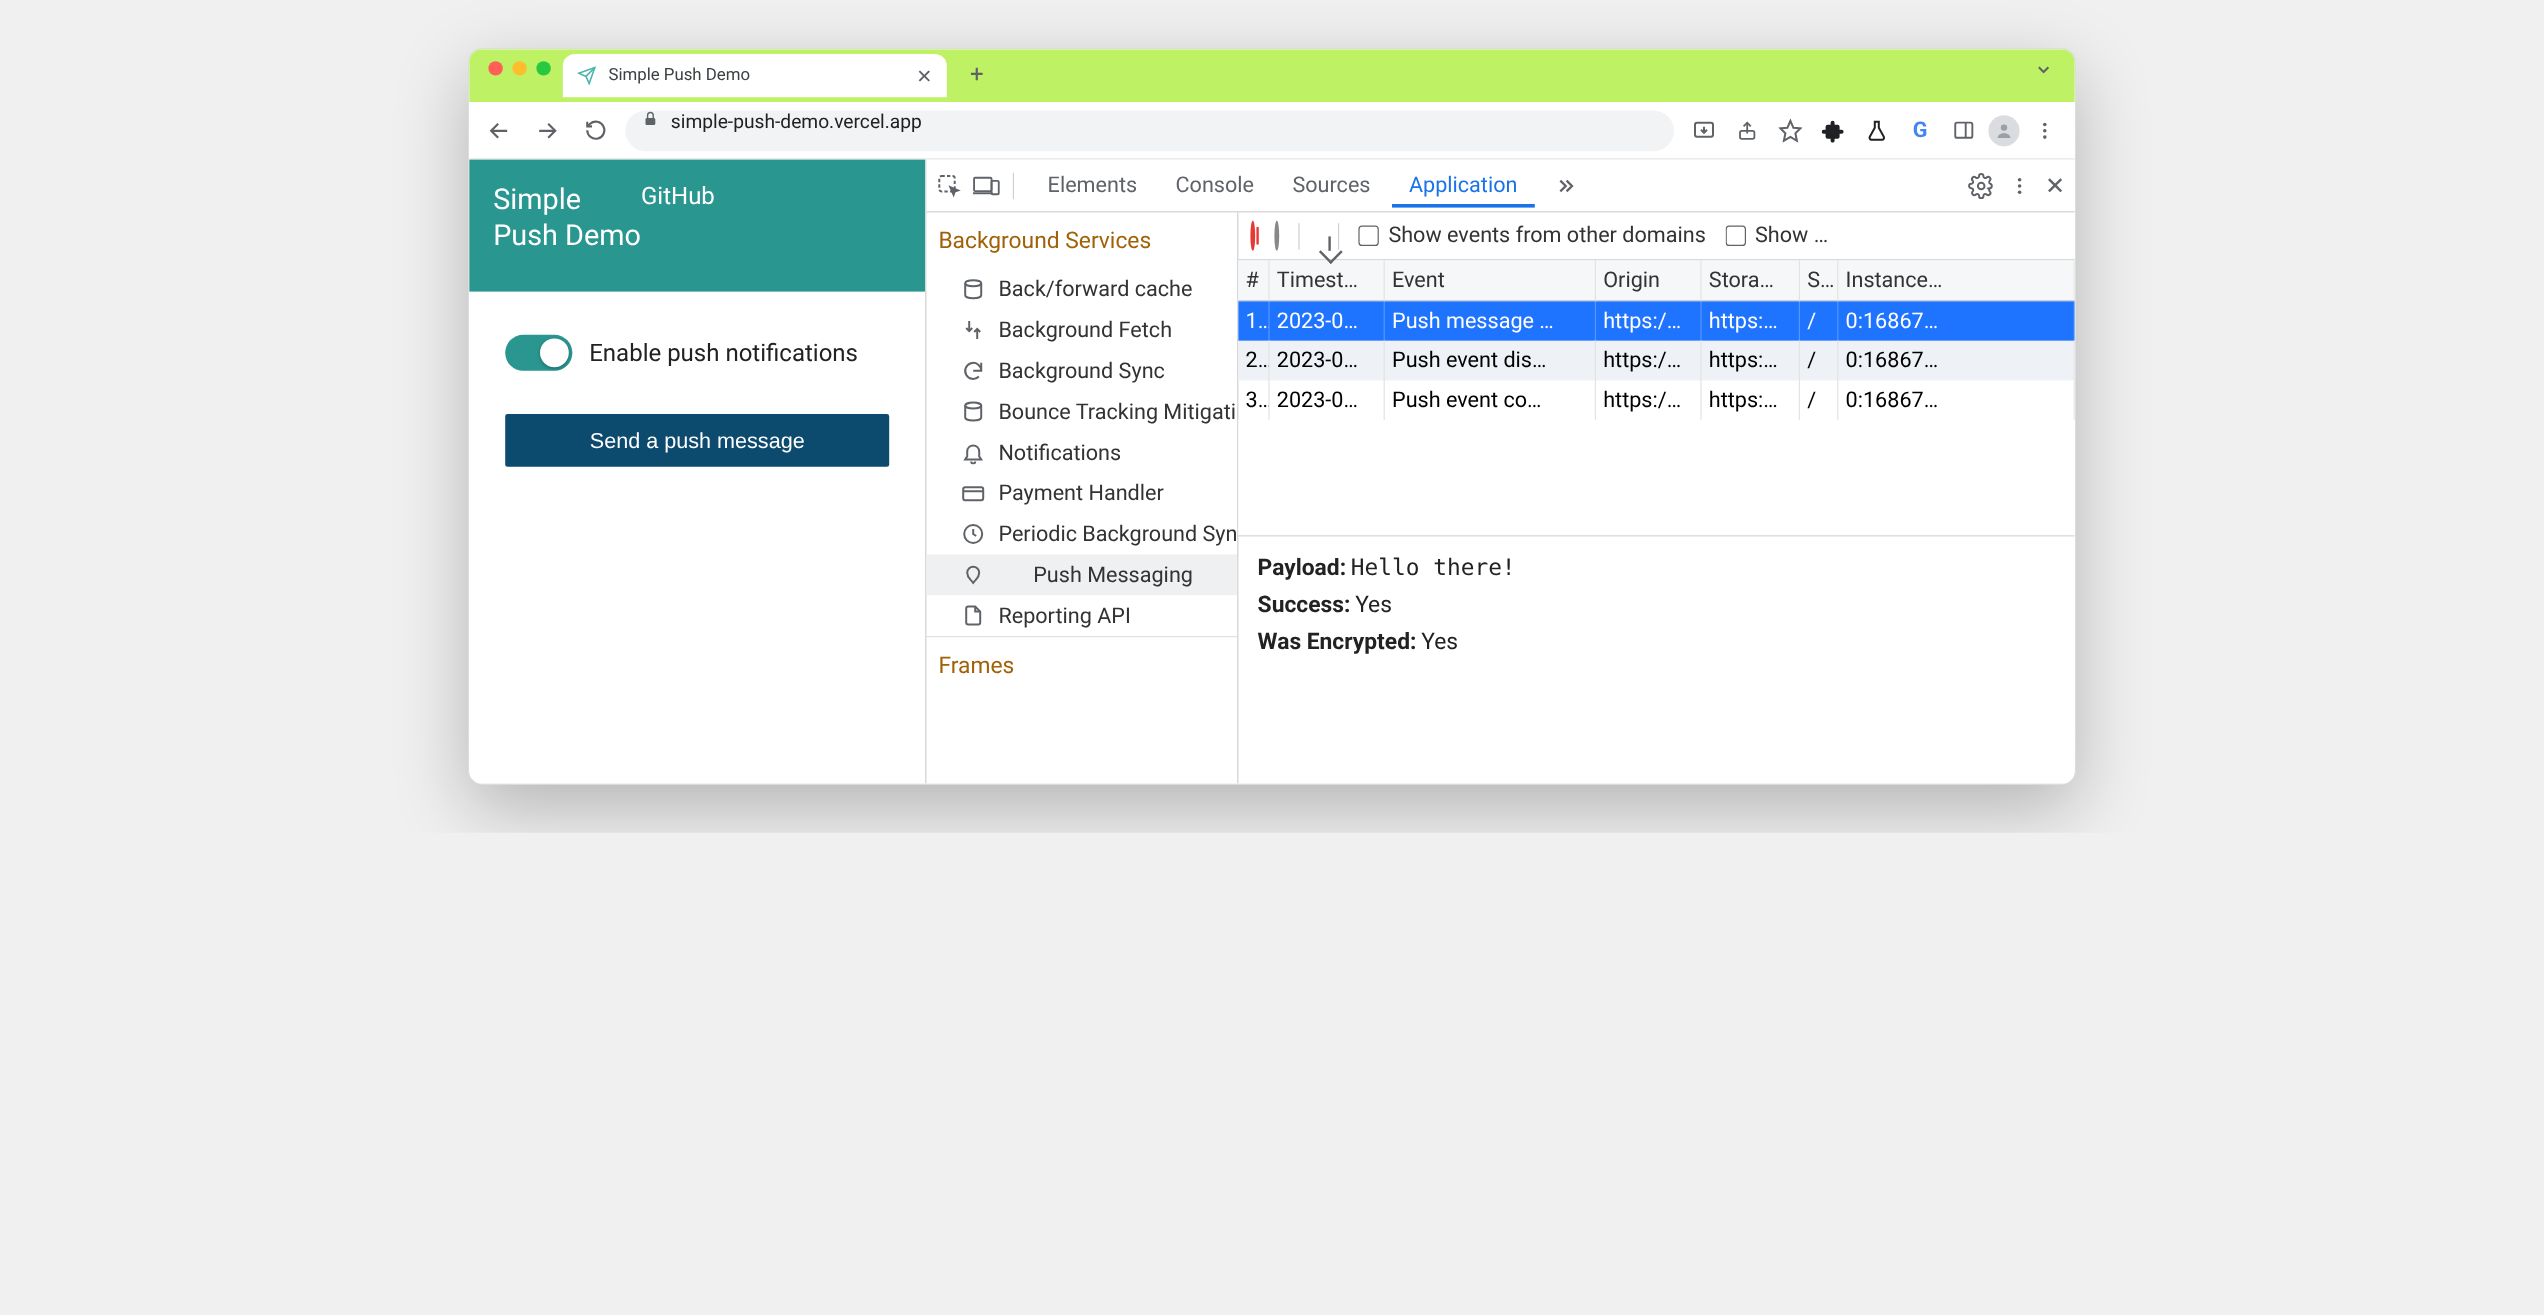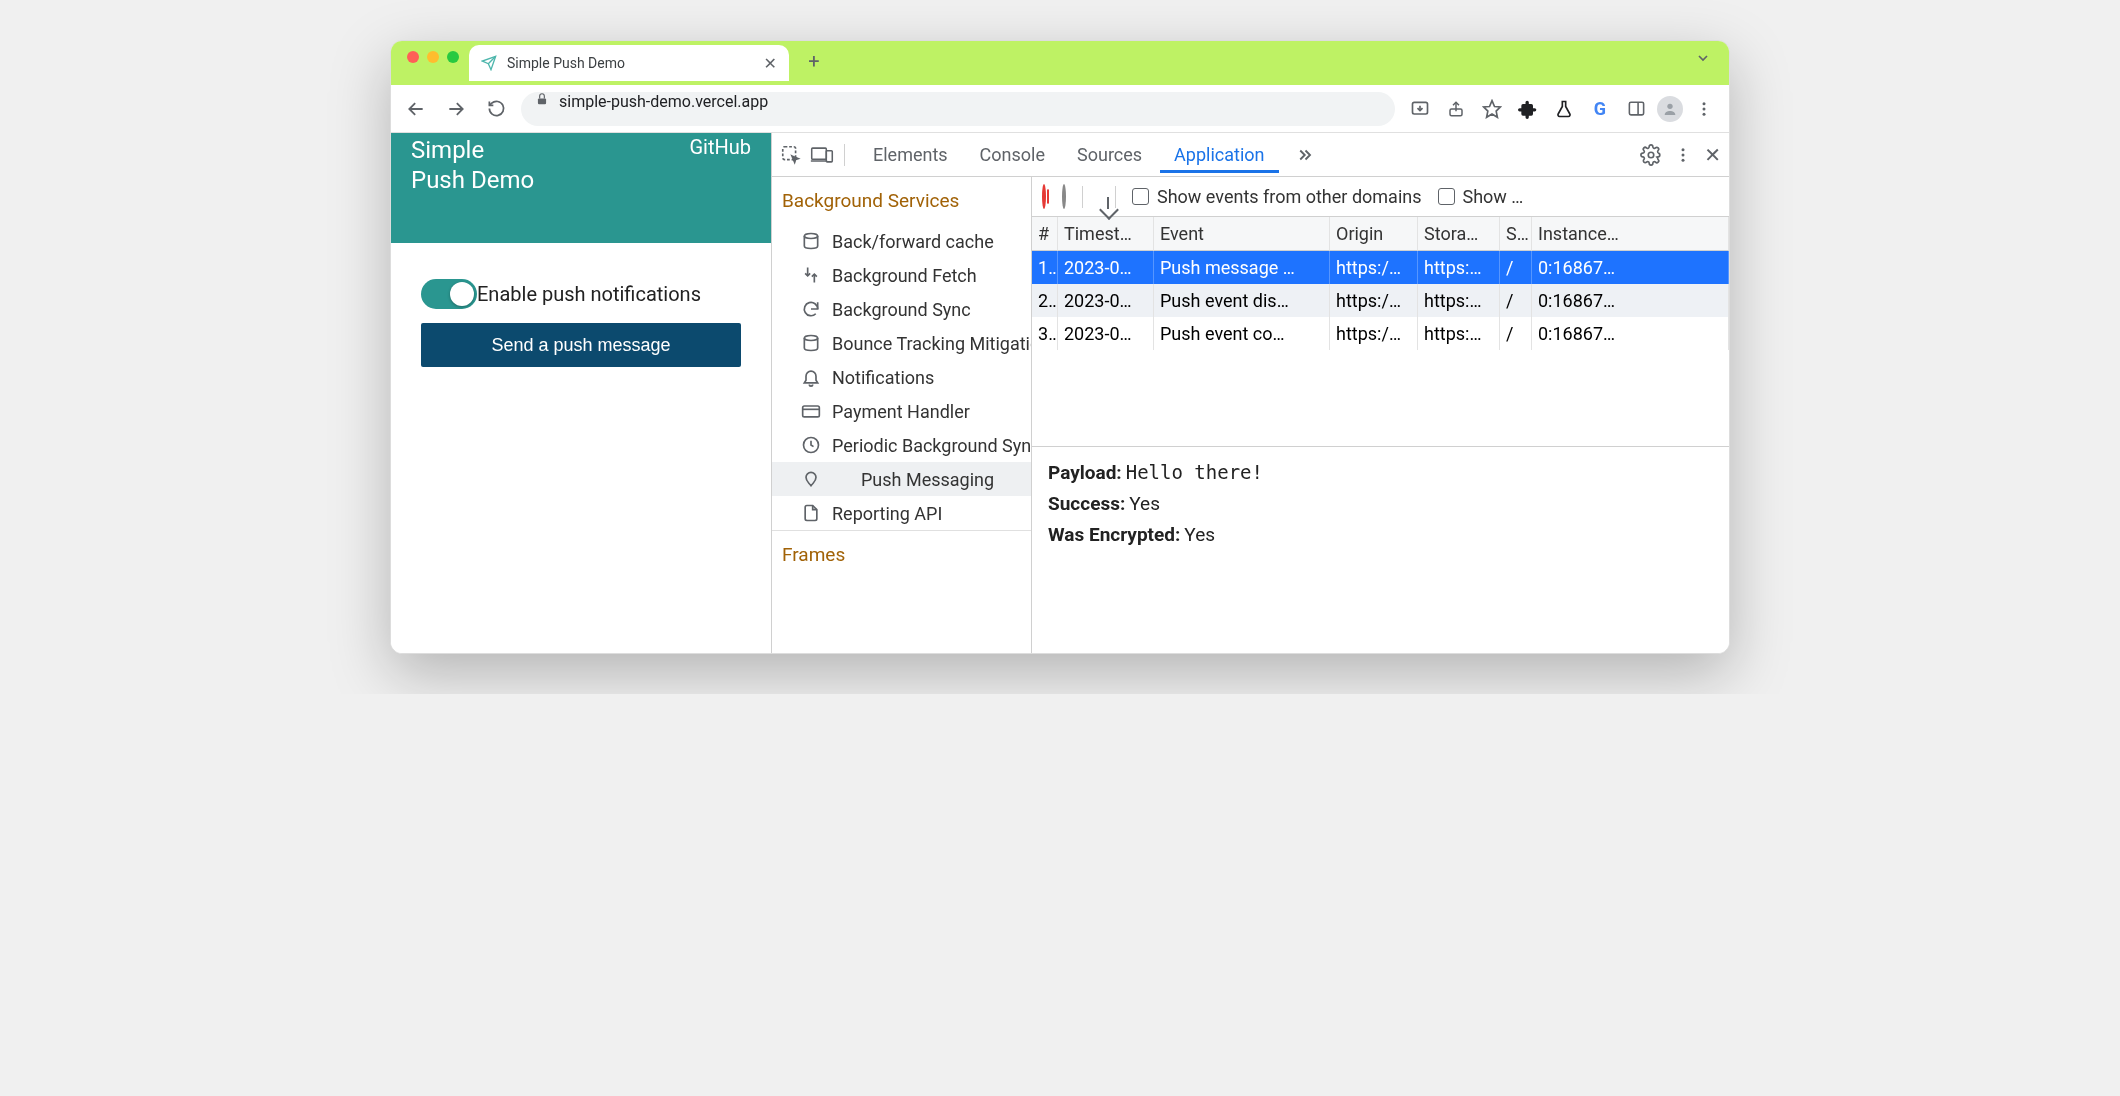--- a/index.html
+++ b/index.html
@@ -56,27 +56,27 @@
   .avatar { width:26px; height:26px; border-radius:50%; background:#dadce0; display:flex; align-items:center; justify-content:center;}
   
   .content {
     display:flex; height: 520px;
   }
   
   .page {
     width: 380px; background:#fff; display:flex; flex-direction:column;
   }
   .page-header{
-    background:#2a9690; color:#fff; height:110px; padding:2px 20px;
-    display:flex; align-items:flex-start; justify-content:space-between;
+    background:#2a9690; color:#fff; height:110px; padding:18px 20px;
+    display:flex; align-items:flex-start; justify-content:flex-start;
   }
   .page-title{font-size:24px; line-height:1.25; font-weight:400;}
   .page-gh{font-size:20px; font-weight:400;}
   .page-body{padding: 36px 30px 10px 30px;}
-  .switch-row{display:flex; align-items:center; margin-bottom:14px;}
+  .switch-row{display:flex; align-items:center; gap:14px; margin-bottom:36px;}
   .switch{width:56px; height:30px; background:#2a9690; border-radius:15px; position:relative;}
   .switch .knob{position:absolute; right:3px; top:3px; width:24px; height:24px; background:#fff; border-radius:50%; box-shadow:0 1px 3px rgba(0,0,0,.3);}
   .switch-label{font-size:20px; color:#222; line-height:1.2;}
   .payload-box{border-bottom:1px solid #c7c7c7; padding:8px 4px 6px; margin-bottom:22px;}
   .payload-label{font-size:14px; color:#8a8a8a;}
   .payload-val{font-size:22px; color:#222;}
   .send-btn{
     width:100%; background:#0c4a6e; color:#fff; border:none; height:44px;
     font-size:18px; border-radius:2px; cursor:pointer;
   }

